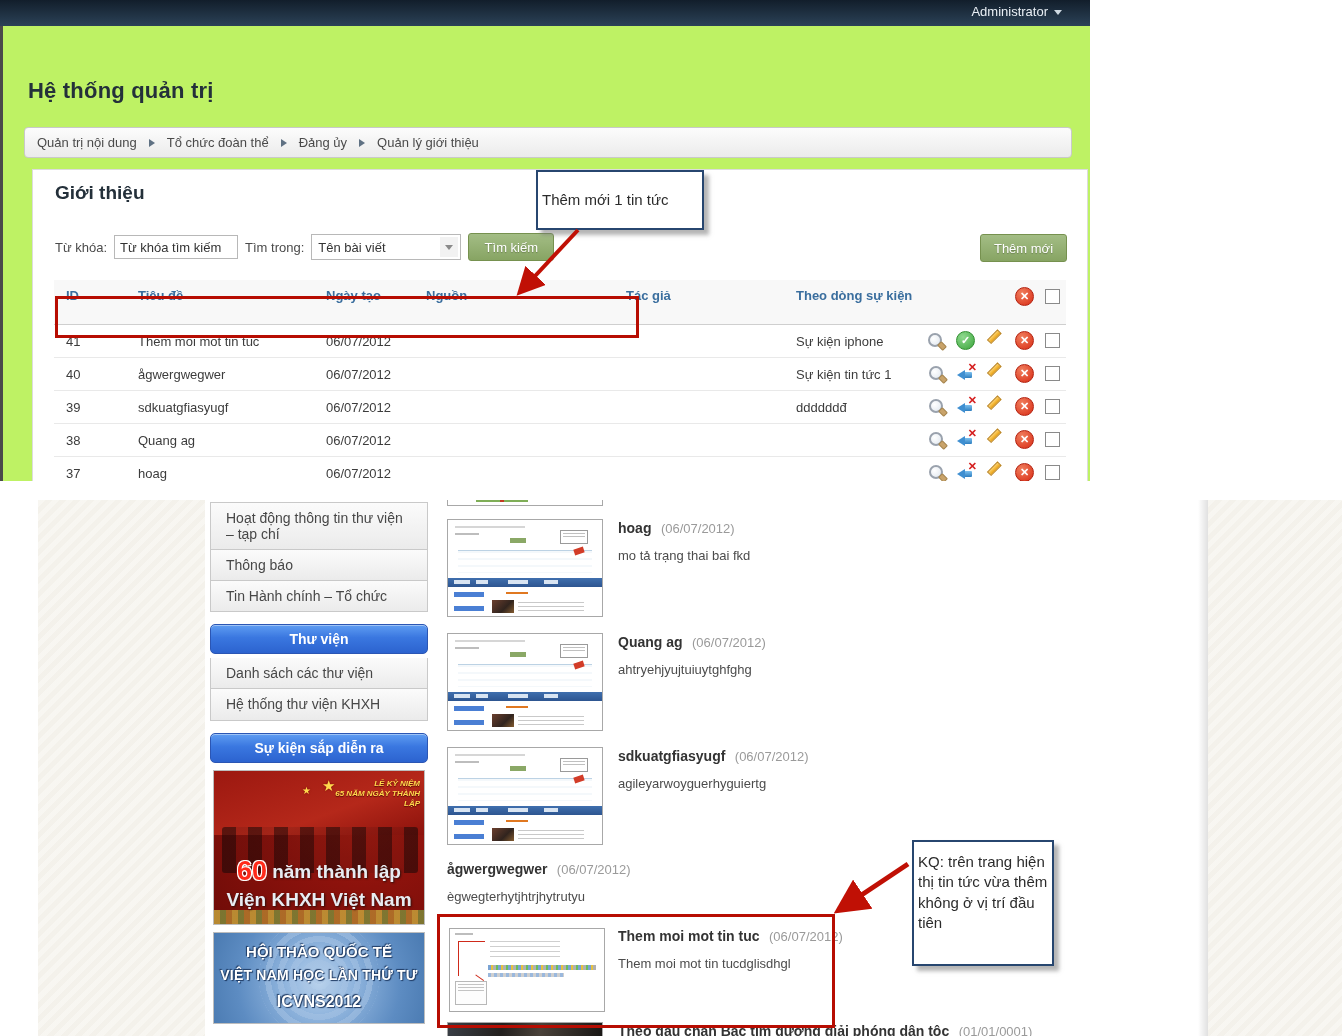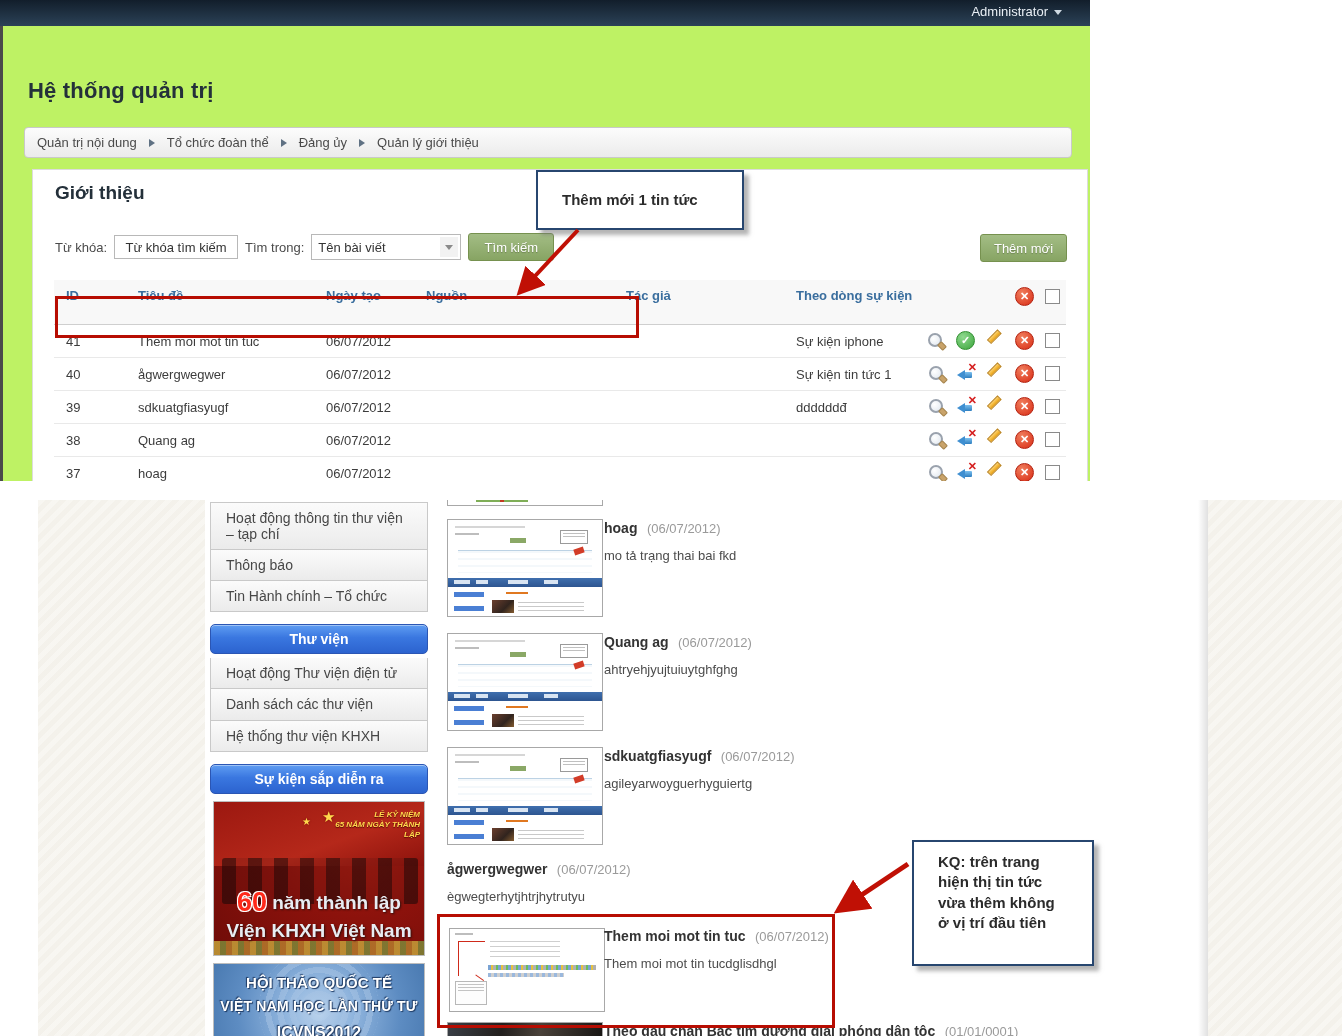--- a/index.html
+++ b/index.html
@@ -15,21 +15,21 @@
   #admin-body{left:0;top:26px;width:1087px;height:455px;background:#bef264;border-left:3px solid #4a4a4a;}
   #admin-title{left:25px;top:52px;font-size:22px;font-weight:600;color:#24303a;letter-spacing:.2px;}
   #breadcrumb{left:21px;top:101px;width:1022px;height:29px;background:linear-gradient(#fcfcfc,#ebebeb);border:1px solid #c9c9c9;border-radius:4px;display:flex;align-items:center;padding:0 12px;gap:12px;}
   .crumb{font-size:13px;color:#4a4a4a;cursor:pointer;}
   .crumb-sep{width:0;height:0;border-top:4px solid transparent;border-bottom:4px solid transparent;border-left:6px solid #5f7183;}
 
   #panel{left:29px;top:143px;width:1054px;height:338px;background:#fff;border:1px solid #dcdcdc;}
   #panel-title{left:22px;top:12px;font-size:19px;font-weight:700;color:#24303a;}
   #search-row{left:22px;top:63px;height:28px;display:flex;align-items:center;gap:7px;}
   .form-label{font-size:13px;color:#4a4a4a;white-space:nowrap;}
-  #kw-input{width:112px;height:22px;border:1px solid #b8b8b8;font-size:13px;color:#333;padding:0 5px;font-family:inherit;text-align:center;}
+  #kw-input{width:112px;height:22px;border:1px solid #b8b8b8;font-size:13px;color:#333;padding:0 5px;font-family:inherit;}
   #scope-select{position:relative;width:148px;height:24px;border:1px solid #b8b8b8;background:#fff;display:flex;align-items:center;cursor:pointer;}
   #scope-select .val{font-size:13px;color:#333;padding-left:6px;}
   #scope-select .dd{position:absolute;right:2px;top:2px;bottom:2px;width:18px;background:#f2f2f2;display:flex;align-items:center;justify-content:center;}
   .btn-green{display:flex;align-items:center;justify-content:center;background:linear-gradient(#a3bd85,#87a463);border:1px solid #76914f;border-radius:3px;color:#fff;font-size:13px;cursor:pointer;text-shadow:0 1px 1px rgba(0,0,0,.25);}
   #btn-search{width:84px;height:26px;}
   #btn-add{left:947px;top:64px;width:85px;height:26px;}
 
   
   #grid{left:21px;top:110px;width:1012px;}
   .g-head{position:relative;height:44px;background:#f8f8f8;border-bottom:1px solid #cfcfcf;}
@@ -45,21 +45,21 @@
   .badge{border-radius:50%;width:17px;height:17px;display:flex;align-items:center;justify-content:center;color:#fff;font-size:11px;font-weight:700;line-height:1;}
   .ic-ok{background:radial-gradient(circle at 35% 30%,#8fd98f,#3ba53b);border:1px solid #2f8f2f;}
   .ic-del{background:radial-gradient(circle at 35% 30%,#f07f5e,#d92b14);border:1px solid #b32210;}
   .ic-unpub .arrow{position:absolute;left:0;top:5px;width:0;height:0;border-top:5px solid transparent;border-bottom:5px solid transparent;border-right:8px solid #3f8fd1;}
   .ic-unpub .shaft{position:absolute;left:7px;top:7px;width:8px;height:6px;background:linear-gradient(#7cc0ef,#2f7fc0);border-radius:1px;}
   .ic-unpub .x{position:absolute;right:-2px;top:-4px;color:#d51f1f;font-size:11px;font-weight:700;}
   .ic-edit .body{position:absolute;left:3px;top:7px;width:13px;height:4px;background:linear-gradient(#ffd36b,#e8a013);border:1px solid #b97f17;transform:rotate(-45deg);transform-origin:left center;}
   .cb{width:13px;height:13px;border:1px solid #8a8a8a;background:#fff;cursor:pointer;flex:0 0 auto;}
 
   
-  .callout{background:#fff;border:2px solid #27466f;box-shadow:5px 5px 4px rgba(120,120,120,.55);padding:10px 24px;font-size:15px;color:#2b2b2b;line-height:1.35;font-weight:bold;}
+  .callout{background:#fff;border:2px solid #27466f;box-shadow:5px 5px 4px rgba(120,120,120,.55);padding:10px 4px;font-size:15px;color:#2b2b2b;line-height:1.35;}
   #callout-add{left:536px;top:170px;width:156px;height:36px;display:flex;align-items:center;}
   #callout-kq{left:912px;top:840px;width:130px;height:102px;}
   .red-box{border:3px solid #b70d02;background:transparent;pointer-events:none;}
   #hl-row{left:55px;top:296px;width:578px;height:36px;}
   #hl-item{left:437px;top:914px;width:392px;height:108px;}
   #arrows{left:0;top:0;width:1342px;height:1036px;pointer-events:none;}
 
   
   #site{left:0;top:500px;width:1342px;height:536px;background:#fff;overflow:hidden;}
   .texture{background:repeating-linear-gradient(135deg,#f6f4ee 0 5px,#f1eee6 5px 10px);opacity:.8;}
@@ -89,21 +89,21 @@
   #banner2 .seal{position:absolute;left:50%;top:50%;width:120px;height:120px;transform:translate(-50%,-50%);border-radius:50%;background:repeating-radial-gradient(circle,#a8c4e4 0 6px,#7fa6d300 6px 12px);opacity:.5;}
   #banner2 .t{position:absolute;left:0;width:100%;text-align:center;color:#fff;font-weight:800;text-shadow:1px 1px 1px #1e3a63,-1px -1px 1px #1e3a63;}
   #banner2 .t1{top:10px;font-size:15px;}
   #banner2 .t2{top:34px;font-size:14px;letter-spacing:.2px;}
   #banner2 .t3{top:60px;font-size:16px;}
 
   
   #news{left:445px;top:0;width:760px;}
   .news-item{position:absolute;left:0;width:760px;}
   .thumb{position:absolute;left:2px;top:0;width:154px;height:96px;border:1px solid #a8a8a8;background:#fff;overflow:hidden;cursor:pointer;}
-  .news-text{position:absolute;left:159px;top:0;width:560px;}
+  .news-text{position:absolute;left:173px;top:0;width:560px;}
   .news-title{font-size:14px;font-weight:700;color:#333;cursor:pointer;display:inline;}
   .news-date{font-size:13px;color:#9a9a9a;margin-left:5px;display:inline;}
   .news-desc{font-size:13px;color:#4c4c4c;margin-top:11px;}
   .news-text-full{position:absolute;left:2px;top:0;width:700px;}
 
   
   .ms{position:absolute;background:#d6d6d6;height:2px;}
   .ms-line1{left:7px;top:6px;width:70px;}
   .ms-line2{left:7px;top:13px;width:24px;background:#bdbdbd;}
   .ms-green{position:absolute;left:62px;top:18px;width:16px;height:5px;background:#8aa866;}
@@ -303,21 +303,20 @@
   <div id="site" class="abs">
     <div id="tex-left" class="abs texture"></div>
     <div id="tex-right" class="abs texture"></div>
     <div id="page-shadow" class="abs"></div>
 
     <div id="sidebar" class="abs">
       <div class="side-item">Hoạt động thông tin thư viện – tạp chí</div>
       <div class="side-item">Thông báo</div>
       <div class="side-item">Tin Hành chính – Tổ chức</div>
       <div class="side-head">Thư viện</div>
-      <div class="side-item">Hoạt động Thư viện điện tử</div>
       <div class="side-item">Danh sách các thư viện</div>
       <div class="side-item">Hệ thống thư viện KHXH</div>
       <div class="side-head">Sự kiện sắp diễn ra</div>
 
       <div id="banner1" class="banner">
         <div class="flagline"></div>
         <span class="star" style="left:108px;top:6px">★</span>
         <span class="star" style="left:88px;top:14px;font-size:10px">★</span>
         <div class="badgetext">
           <span>LỄ KỶ NIỆM</span><br>

